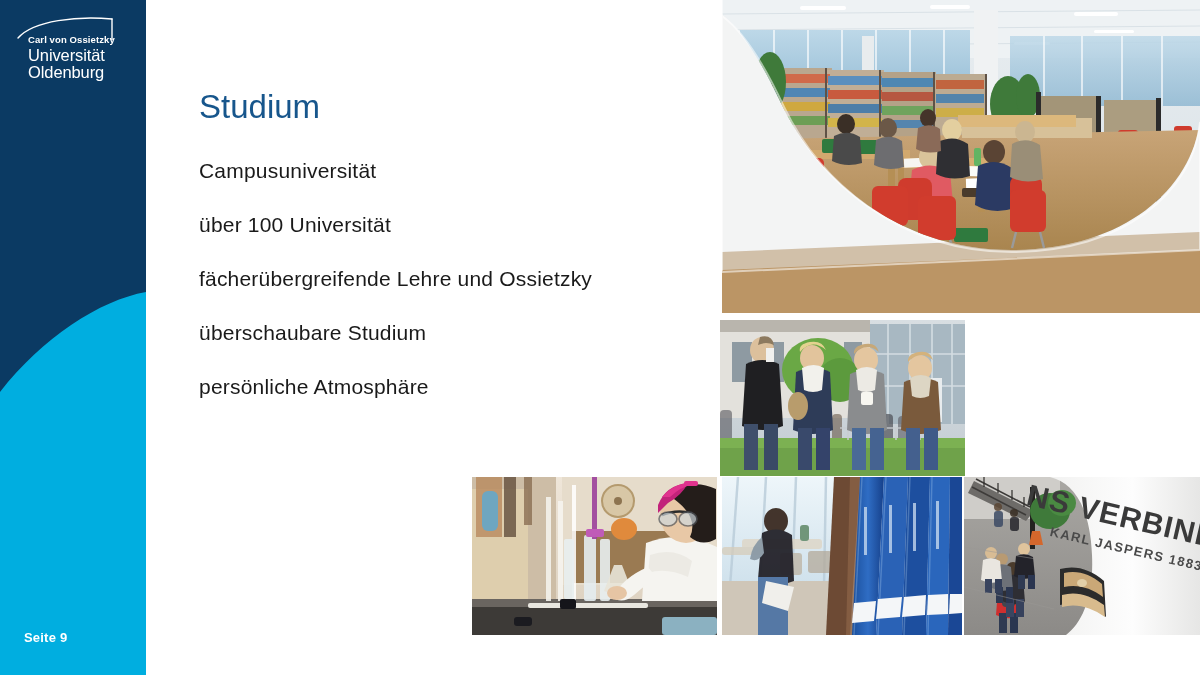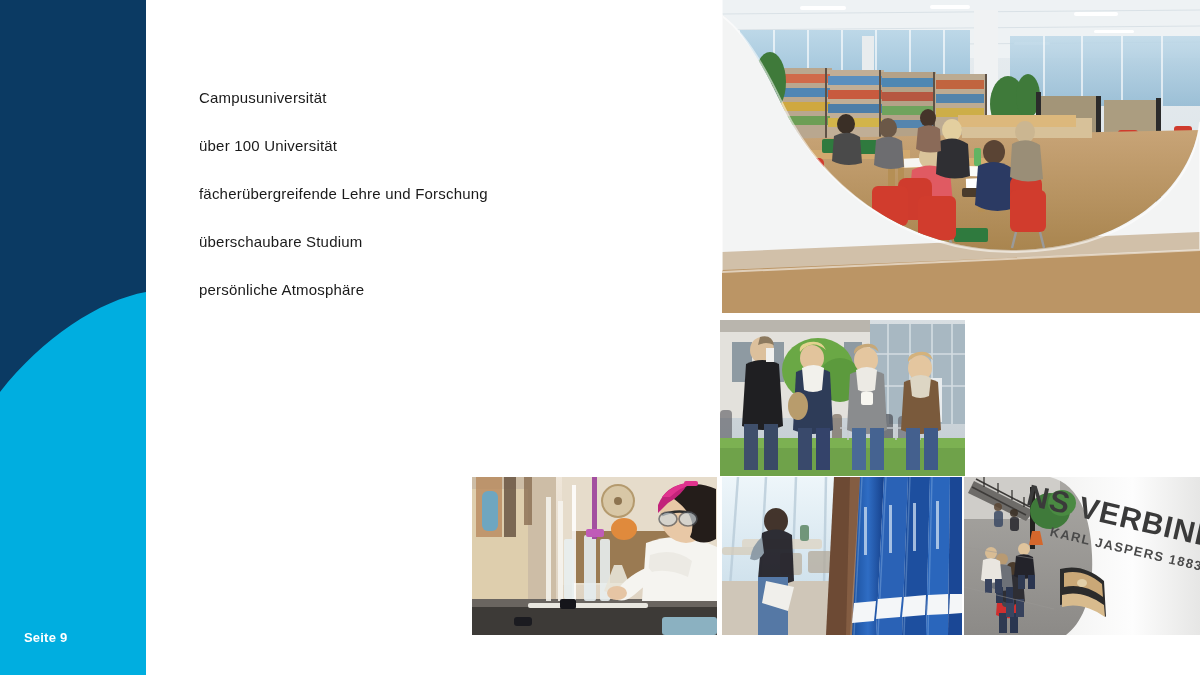--- a/index.html
+++ b/index.html
@@ -103,21 +103,21 @@
   .title {
     color: #17568c;
     font-size: 33px;
     font-weight: normal;
     line-height: 1.0;
     margin: 0 0 37px 0;
     letter-spacing: 0px;
   }
   .bullet {
     color: #1a1a1a;
-    font-size: 15px;
+    font-size: 21px;
     line-height: 1.0;
     margin: 0 0 33px 0;
     white-space: nowrap;
     letter-spacing: 0.2px;
   }
   .bullet:last-child { margin-bottom: 16px; }
 
   
   .photo {
     position: absolute;
@@ -133,28 +133,40 @@
   #photo-atrium  { left: 964px; top: 477px; width: 236px; height: 158px; }
 </style>
 </head>
 <body>
 
 <div class="slide">
 
   <div class="sidebar">
     <div class="sidebar-dark"></div>
 
+    <div class="logo">
+      <svg class="logo-arc" viewBox="0 0 112 26">
+        <path d="M2,24 C18,6 62,2 96,5" fill="none" stroke="#ffffff" stroke-width="1.4" stroke-linecap="round"></path>
+        <path d="M96,5 L96,26" fill="none" stroke="#ffffff" stroke-width="1.4" stroke-linecap="round"></path>
+      </svg>
+      <div class="logo-text">
+        <div class="logo-line-1">Carl von Ossietzky</div>
+        <div class="logo-line-2">Universität</div>
+        <div class="logo-line-3">Oldenburg</div>
+      </div>
+    </div>
 
     <div class="page-number">Seite 9</div>
   </div>
 
   <div class="content">
+    <h1 class="title">Studium</h1>
     <p class="bullet">Campusuniversität</p>
     <p class="bullet">über 100 Universität</p>
-    <p class="bullet">fächerübergreifende Lehre und Forschung</p>
+    <p class="bullet">fächerübergreifende Lehre und Ossietzky</p>
     <p class="bullet">überschaubare Studium</p>
     <p class="bullet">persönliche Atmosphäre</p>
   </div>
 
   <div class="photo" id="photo-library">
     <svg viewBox="0 0 478 313" preserveAspectRatio="xMidYMid slice">
       <defs>
         <linearGradient id="libCeil" x1="0" y1="0" x2="0" y2="1">
           <stop offset="0" stop-color="#e9eef1"></stop>
             <stop offset="1" stop-color="#d4dde3"></stop>

